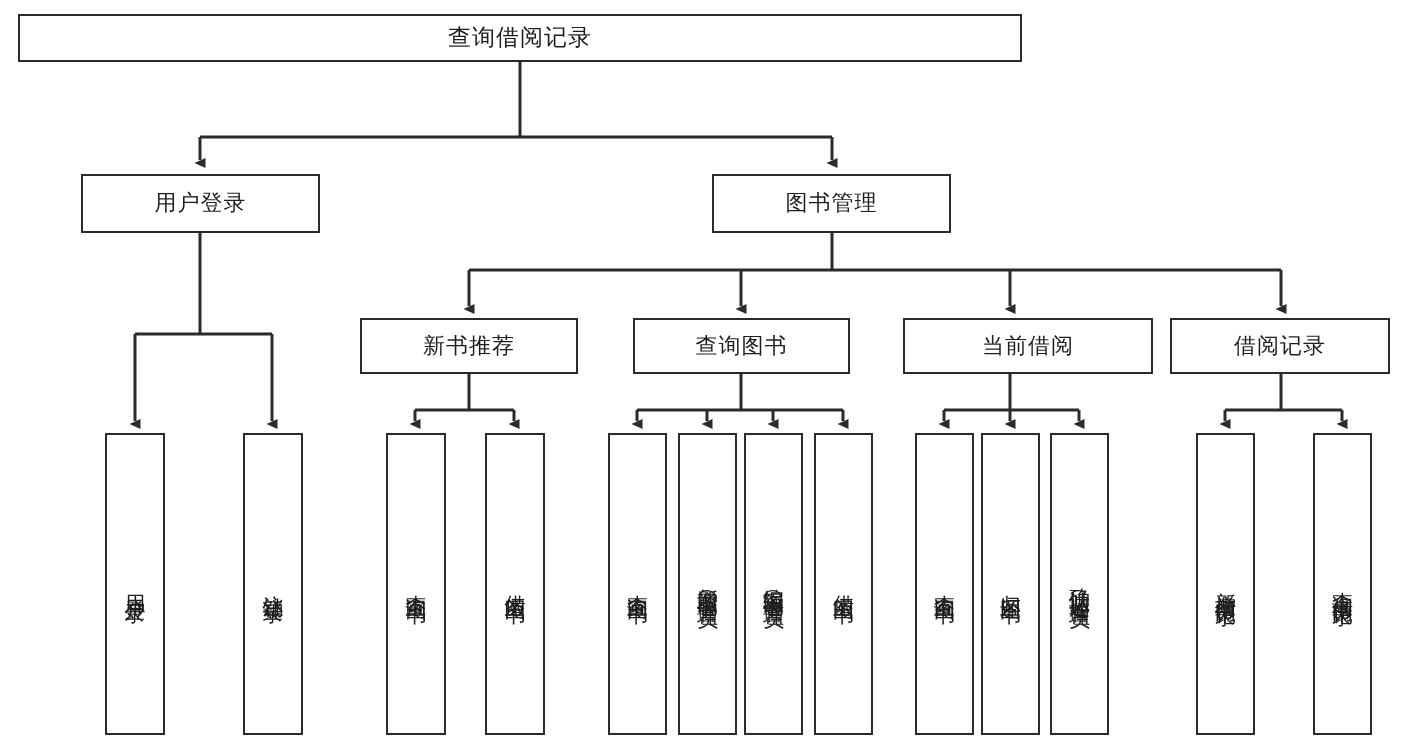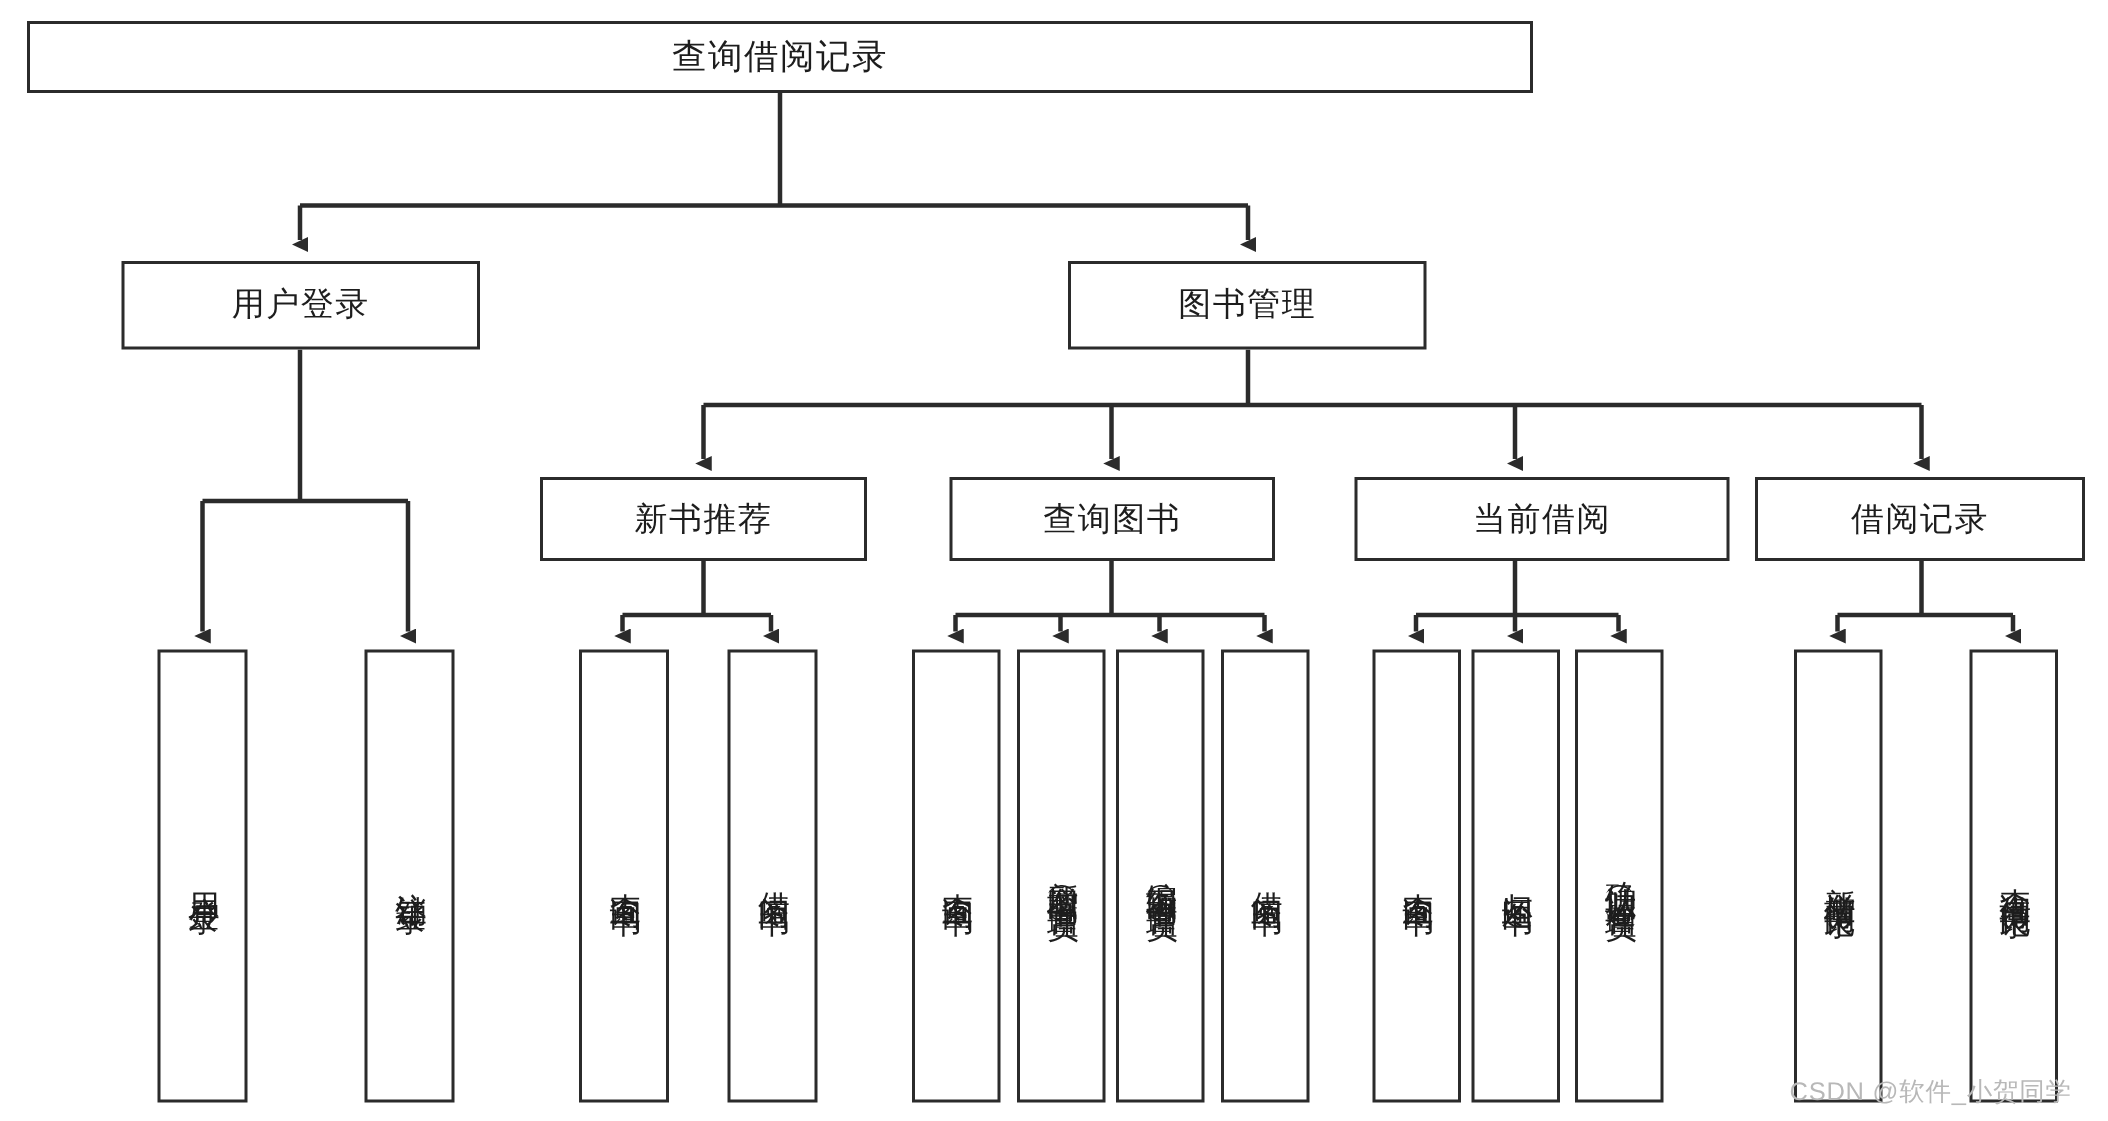--- a/index.html
+++ b/index.html
@@ -182,15 +182,14 @@
     <span class="vtext">确认归还（管理员）</span>
   </div>
 
   <div class="node v" style="left:1196px; top:433px; width:59px; height:302px;">
     <span class="vtext">新增借阅记录</span>
   </div>
   <div class="node v" style="left:1313px; top:433px; width:59px; height:302px;">
     <span class="vtext">查询借阅记录</span>
   </div>
 
-  <div class="watermark" style="left:1193px; top:716px;">CSDN @软件_小贺同学</div>
 
 </div>
 
 </body></html>

